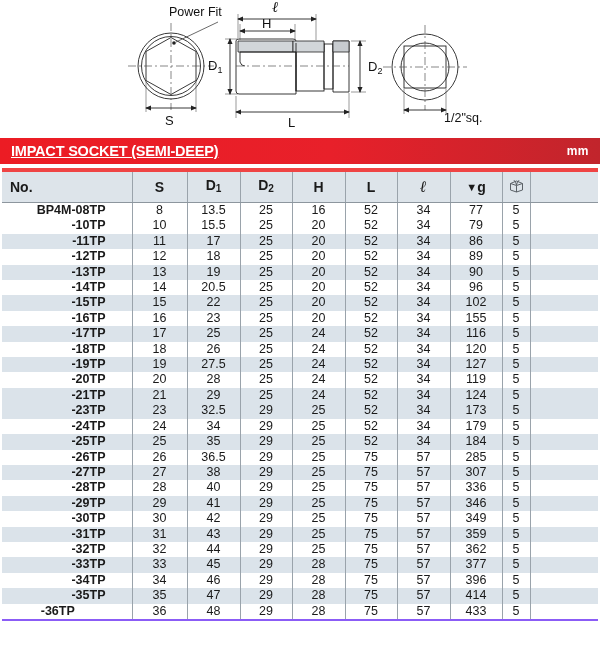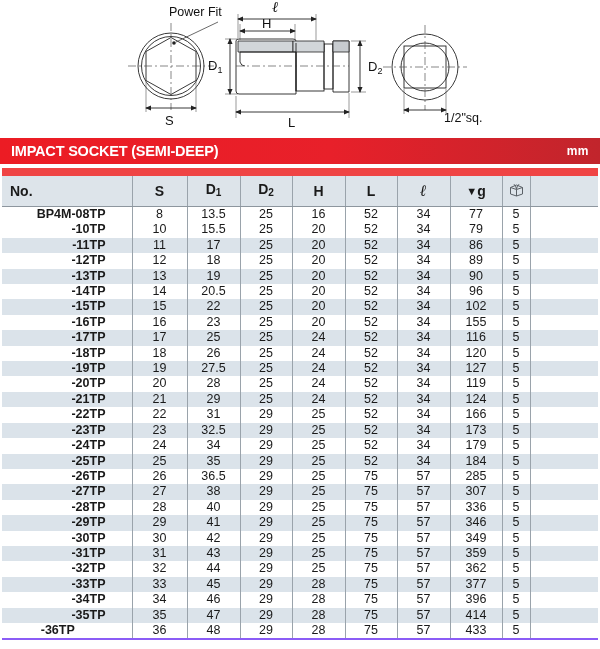--- a/index.html
+++ b/index.html
@@ -34,20 +34,21 @@
     align-items: center;
     justify-content: space-between;
     padding: 0 11px 0 11px;
     box-sizing: border-box;
   }
   #banner .banner-title {
     color: #ffffff;
     font-size: 14.5px;
     font-weight: bold;
     letter-spacing: -0.2px;
+    text-decoration: underline;
   }
   #banner .banner-unit {
     color: #ffffff;
     font-size: 12px;
     font-weight: bold;
     letter-spacing: 0.5px;
   }
 
   
   #spec-table-wrap {
@@ -68,21 +69,21 @@
     text-align: center;
     border-right: 1px solid #9aa3ab;
     box-sizing: border-box;
   }
   table.spec th {
     font-size: 14px;
     font-weight: bold;
     height: 27px;
     line-height: 27px;
     background: #dde4ea;
-    border-top: 8px solid #ef4444;
+    border-top: 4px solid #ef4444;
     border-bottom: 1px solid #8d969e;
   }
   table.spec th.col-no, table.spec td.col-no {
     text-align: left;
     padding-left: 8px;
   }
   table.spec td.col-no {
     text-align: right;
     padding-right: 26px;
     font-weight: bold;
@@ -402,32 +403,20 @@
           <td>21</td>
           <td>29</td>
           <td>25</td>
           <td>24</td>
           <td>52</td>
           <td>34</td>
           <td>124</td>
           <td>5</td>
           <td class="last-col"></td>
         </tr>
-        <tr class="odd">
-          <td class="col-no">-22TP</td>
-          <td>22</td>
-          <td>31</td>
-          <td>29</td>
-          <td>25</td>
-          <td>52</td>
-          <td>34</td>
-          <td>166</td>
-          <td>5</td>
-          <td class="last-col"></td>
-        </tr>
         <tr class="even">
           <td class="col-no">-23TP</td>
           <td>23</td>
           <td>32.5</td>
           <td>29</td>
           <td>25</td>
           <td>52</td>
           <td>34</td>
           <td>173</td>
           <td>5</td>

